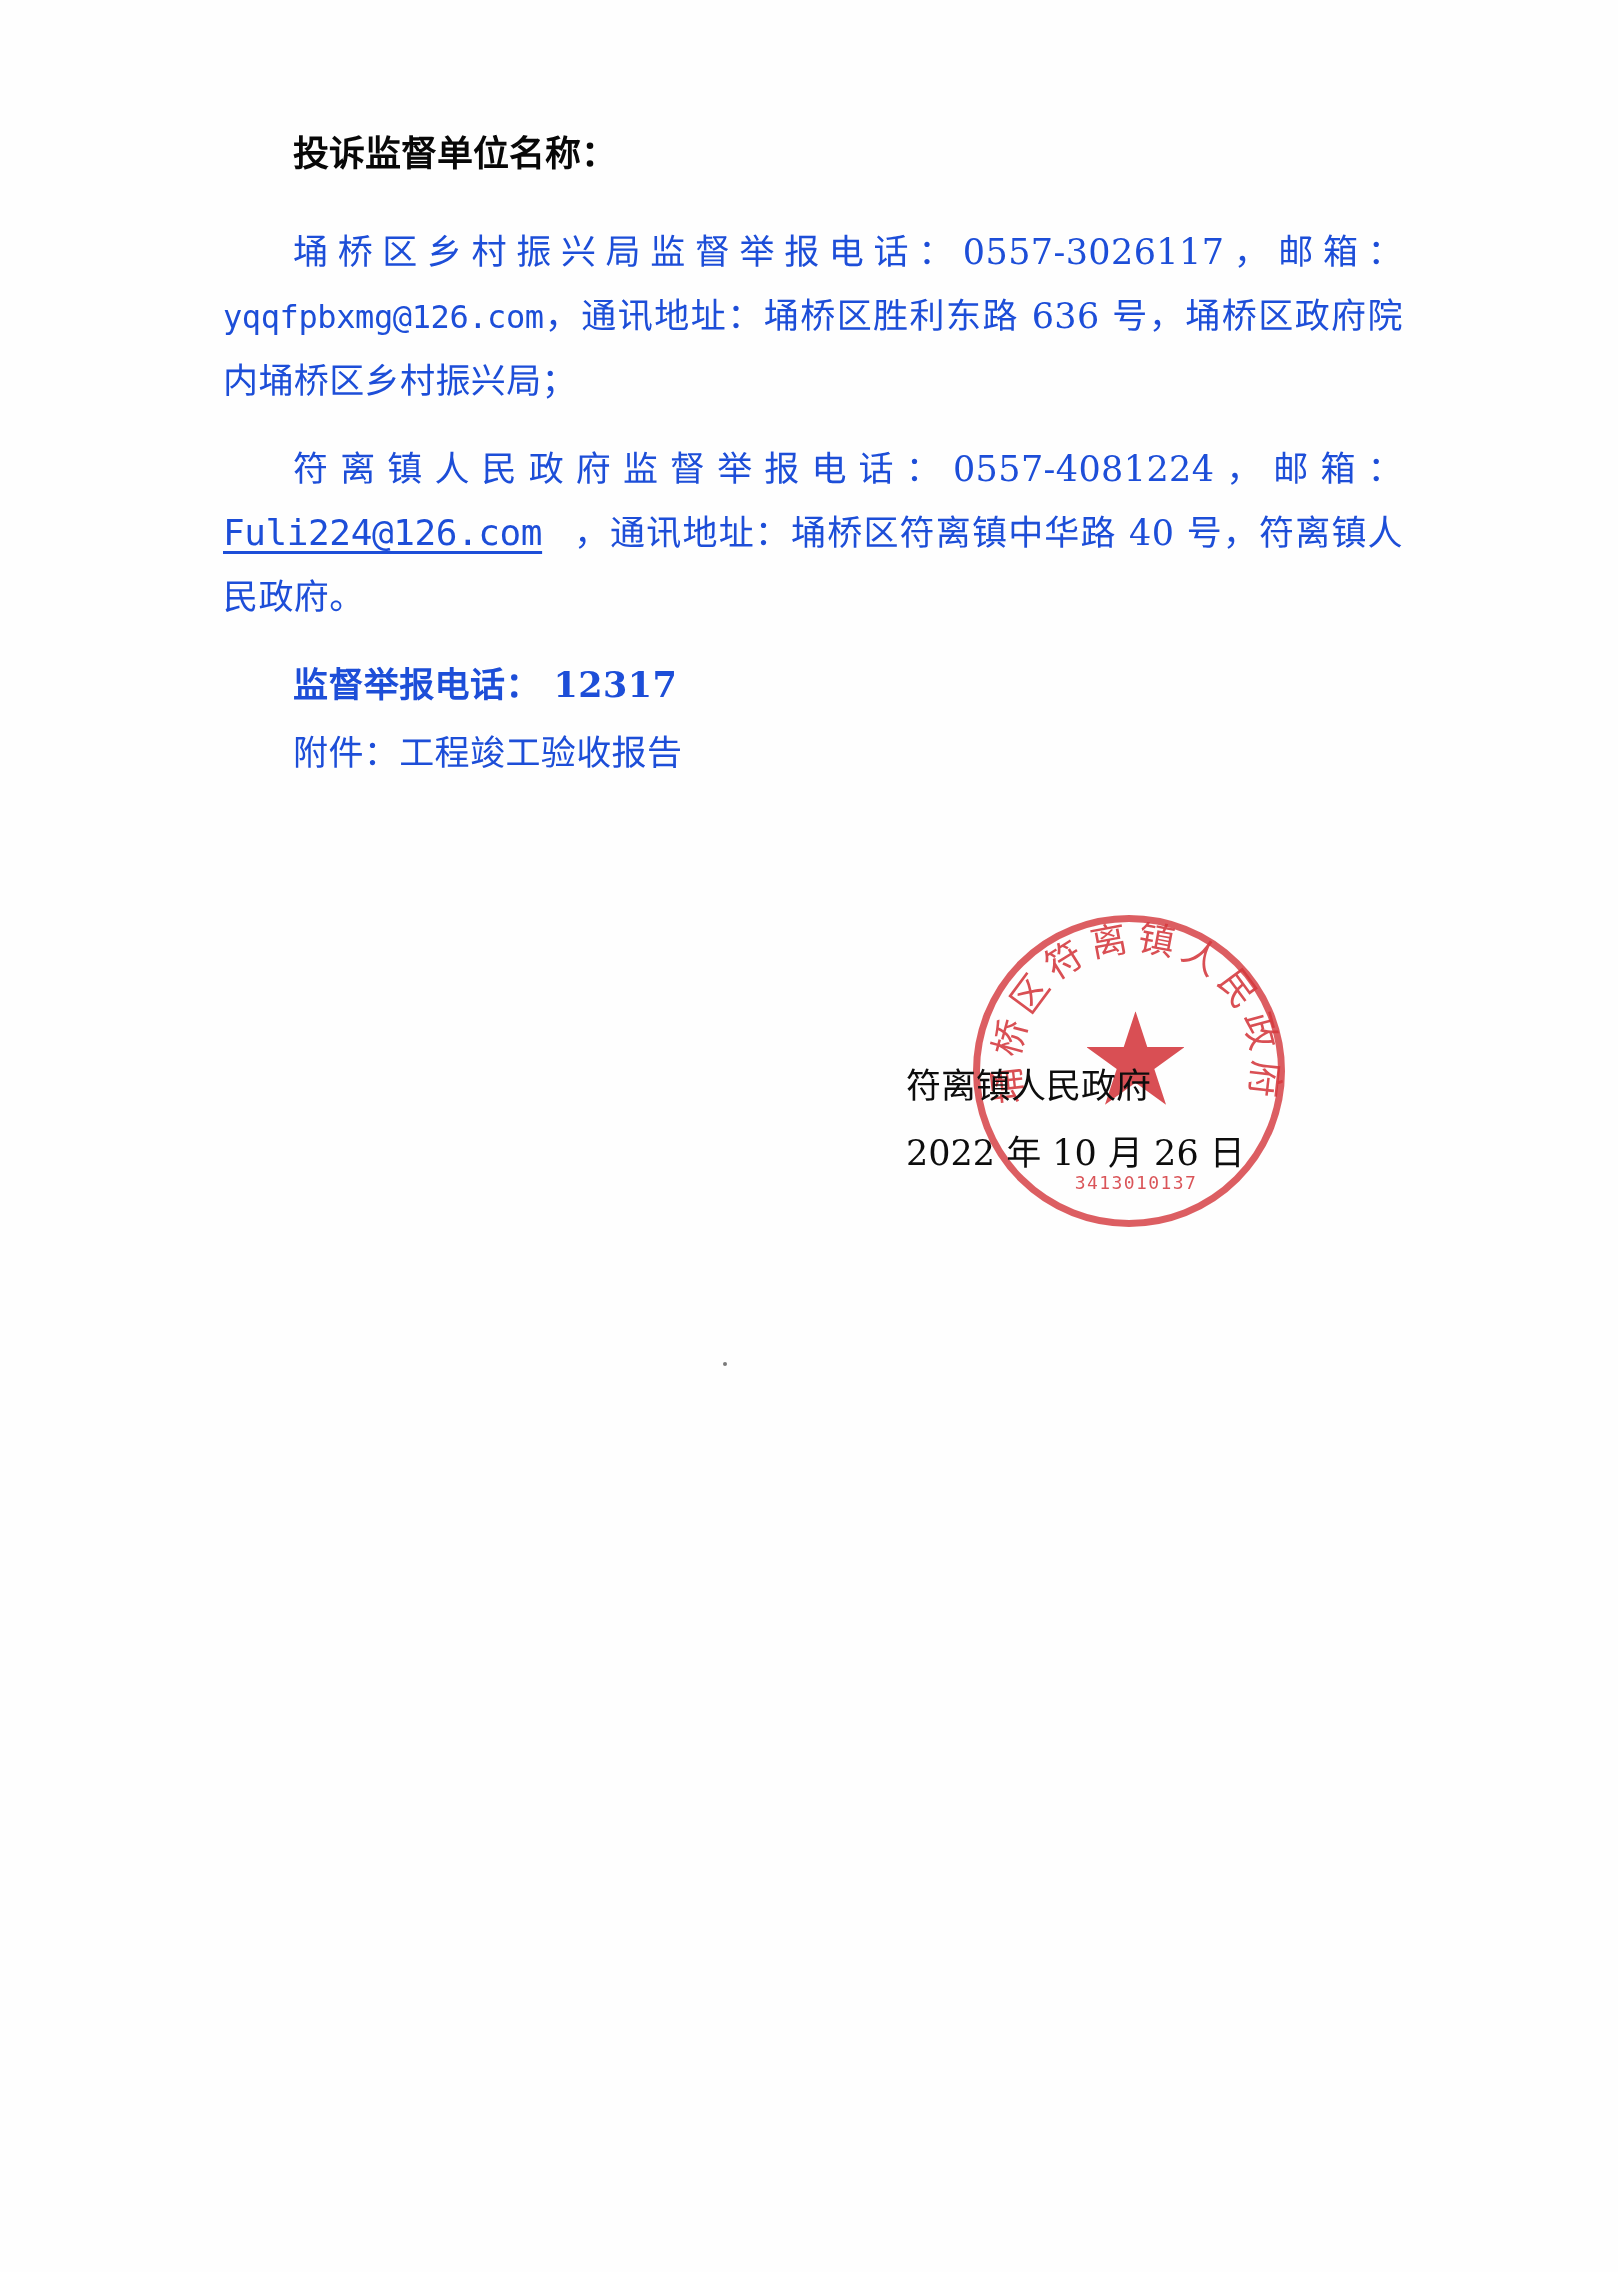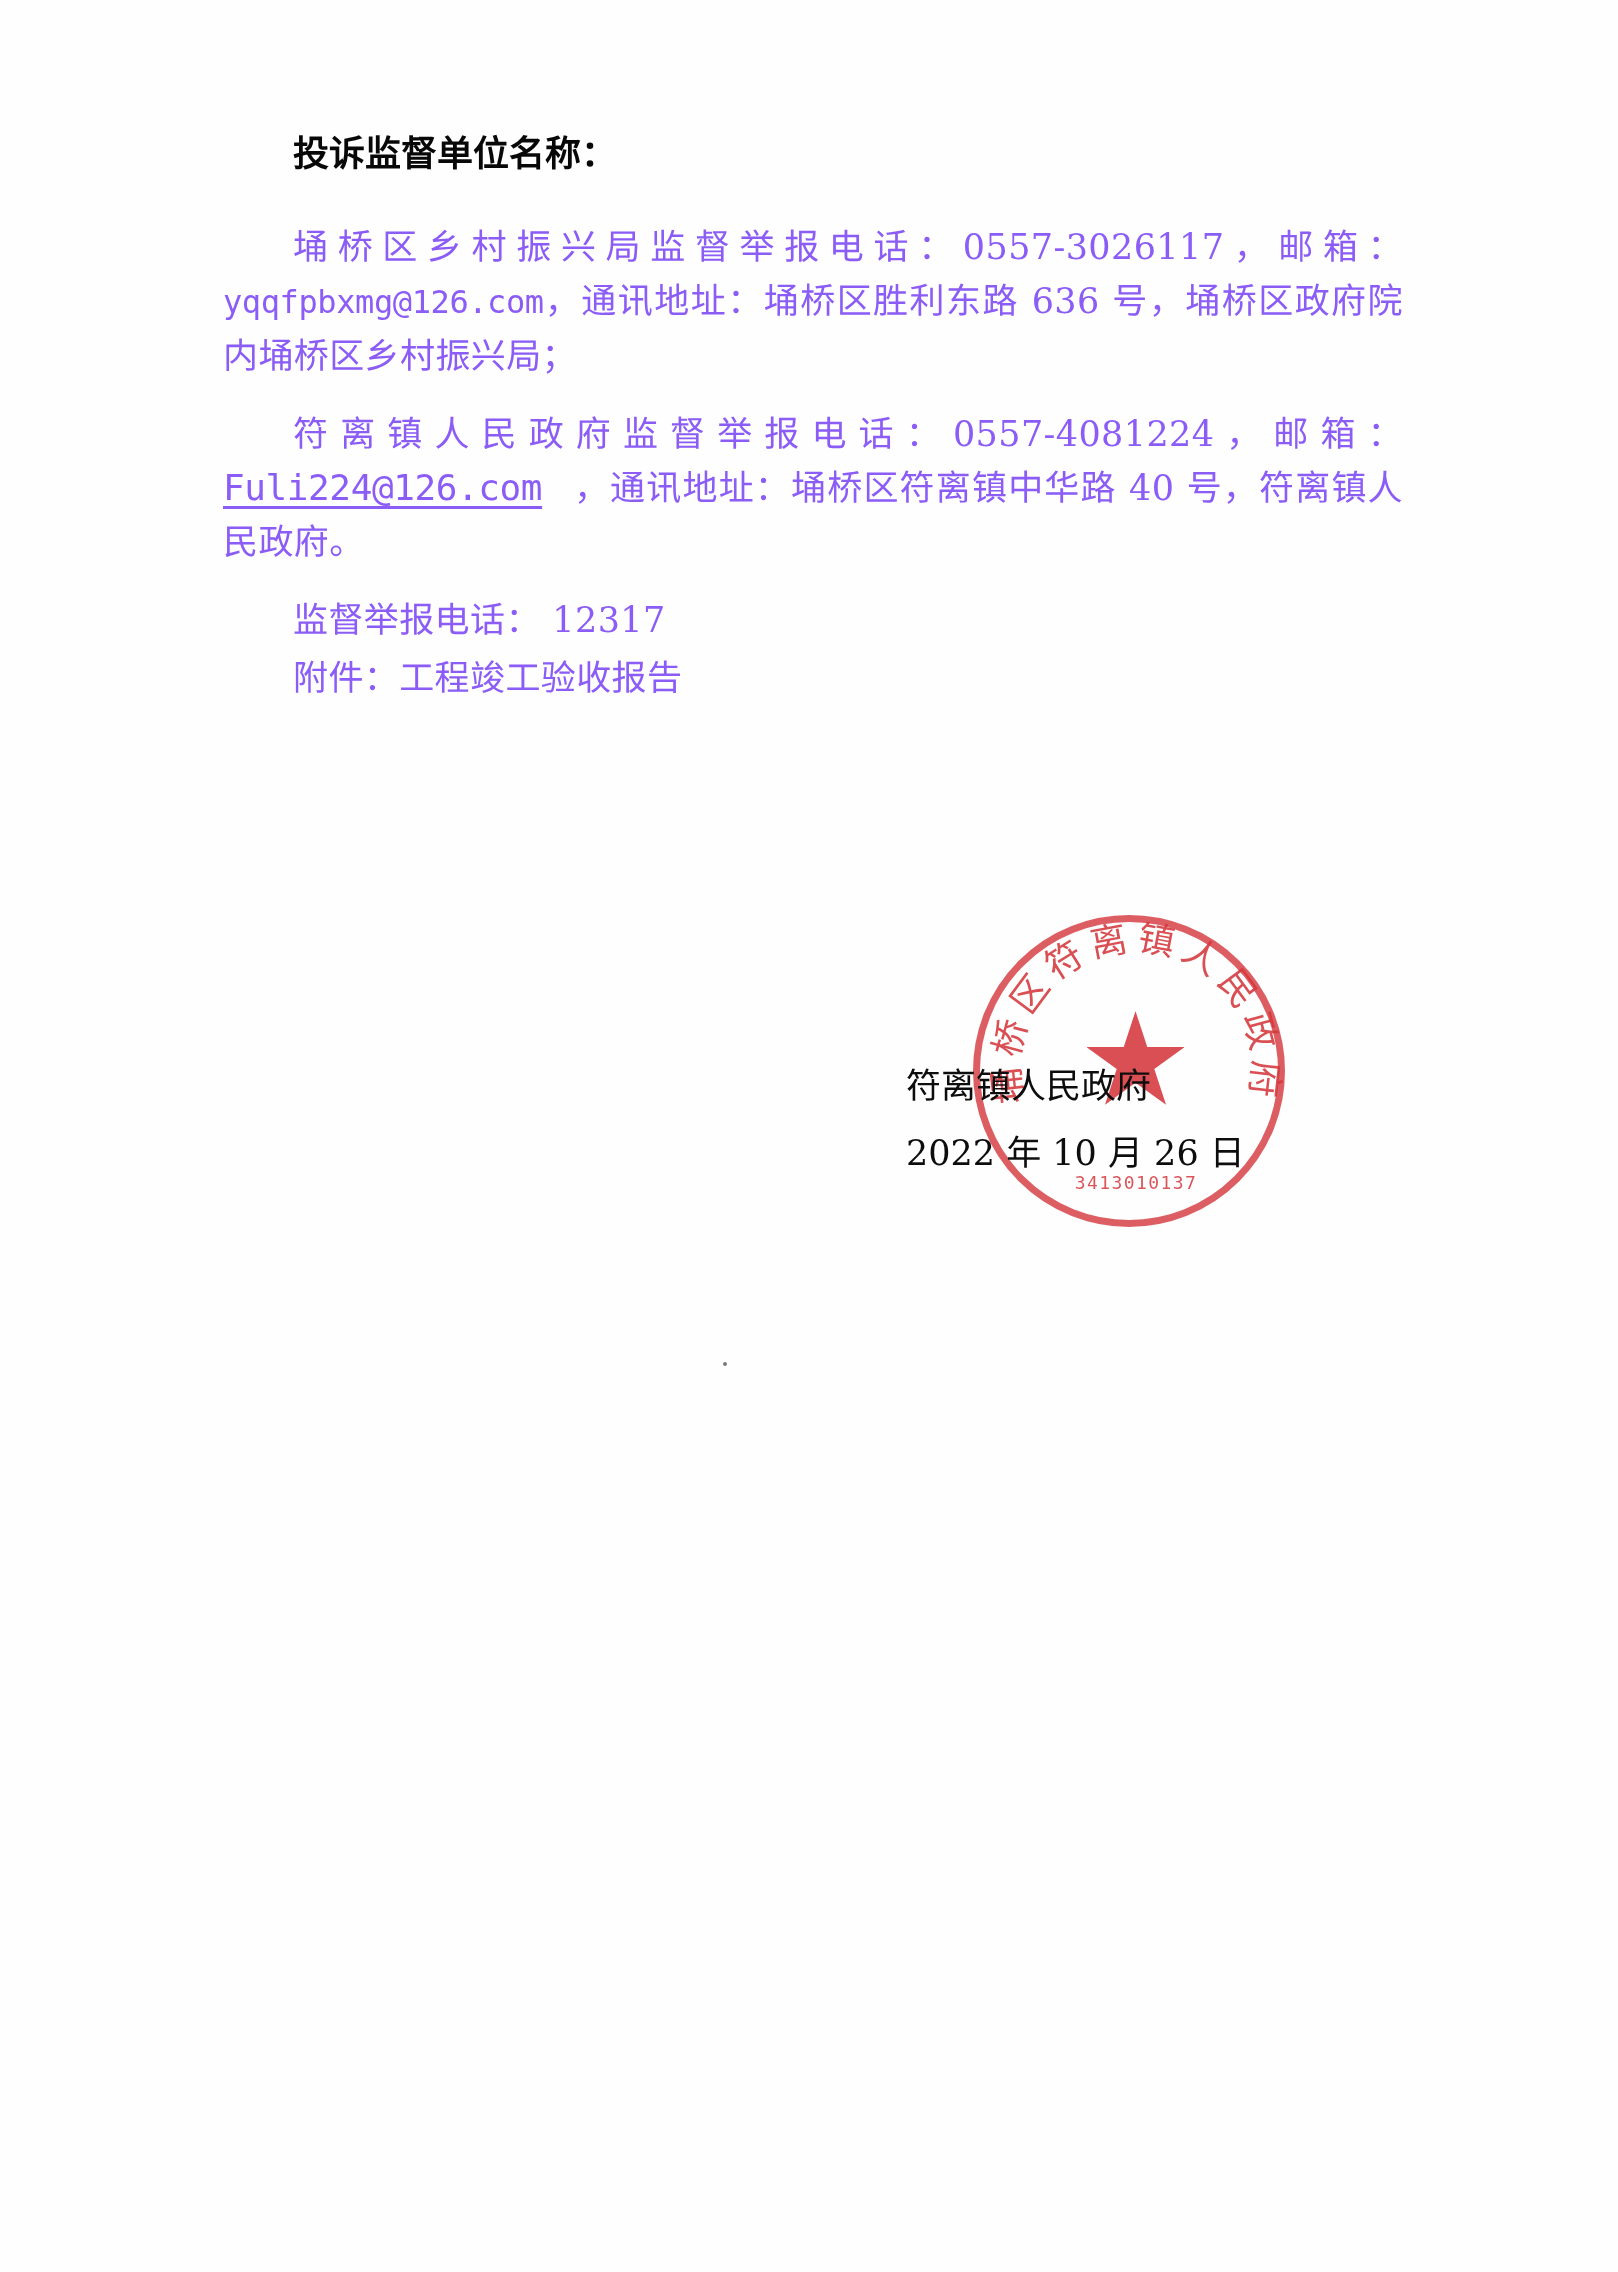--- a/index.html
+++ b/index.html
@@ -26,26 +26,26 @@
 
   .doc-body {
     position: absolute;
     left: 223px;
     top: 125px;
     width: 1180px;
   }
 
   .para {
     font-size: 35px;
-    line-height: 54px;
+    line-height: 64px;
     letter-spacing: 0.4px;
     margin: 0 0 24px 0;
     text-align: justify;
     text-justify: inter-ideograph;
-    color: #8b5cf6;
+    color: #1d4ed8;
   }
 
   .para.indent {
     text-indent: 70px;
   }
 
   .title-line {
     font-size: 36px;
     line-height: 56px;
     margin: 0 0 39px 0;
@@ -68,20 +68,21 @@
     letter-spacing: -0.4px;
   }
 
   .sp {
     display: inline-block;
     width: 31px;
   }
 
   .line-tight {
     margin-bottom: 4.2px;
+    font-weight: bold;
   }
 
   
   .sign-block {
     position: absolute;
     left: 906px;
     top: 1053px;
     width: 365px;
     font-size: 35px;
     line-height: 67px;

